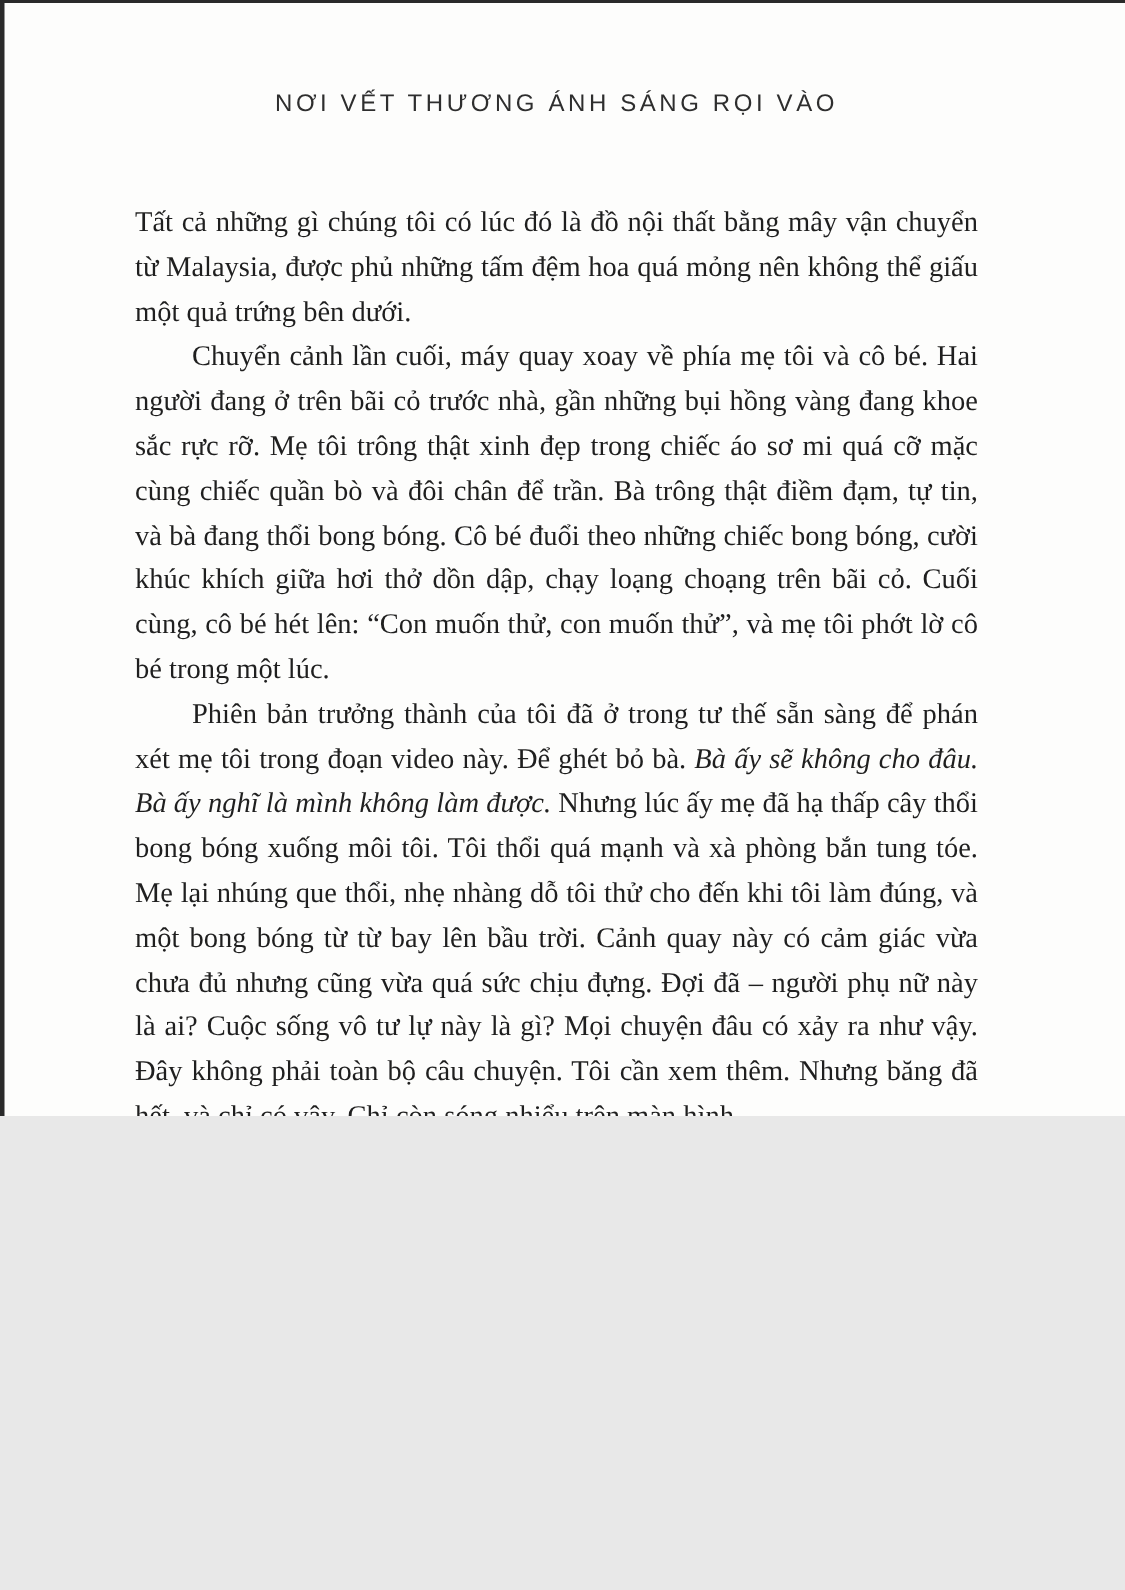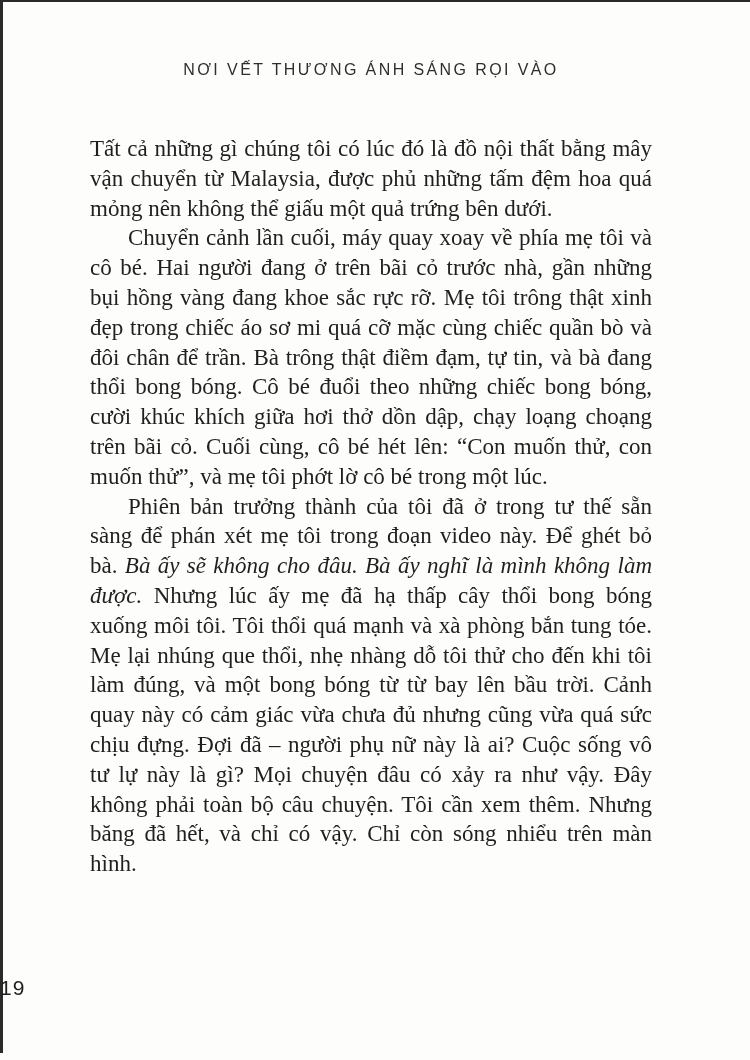--- a/index.html
+++ b/index.html
@@ -4,21 +4,21 @@
 <style>
   :root{
     --text:#1f1f1f;
     --edge:#2a2a2a;
     --bg:#fdfdfc;
     --header:#2e2e2e;
   }
   html,body{margin:0;padding:0;background:#e8e8e8;}
   .page{
     position:relative;
-    width:750px;height:1060px;
+    width:750px;height:744px;
     background:var(--bg);
     overflow:hidden;
     font-family:"Liberation Serif", serif;
     text-decoration:underline;
   }
   .edge-top{
     position:absolute;top:0;left:0;
     width:750px;height:2px;
     background:var(--edge);
   }
@@ -32,21 +32,21 @@
     text-align:center;
     font-family:"Liberation Sans", sans-serif;
     font-size:16px;
     font-weight:400;
     letter-spacing:2.4px;
     color:var(--header);
   }
   .body-text{
     position:absolute;top:134px;left:90px;
     width:562px;
-    font-size:23px;
+    font-size:19px;
     line-height:29.8px;
     color:var(--text);
     text-align:justify;
   }
   .body-text p{margin:0;padding:0;}
   .body-text p.indent{text-indent:38px;}
   .body-text span.italic{font-style:italic;}
   .page-number{
     position:absolute;top:976px;left:0;right:8px;
     text-align:left;

